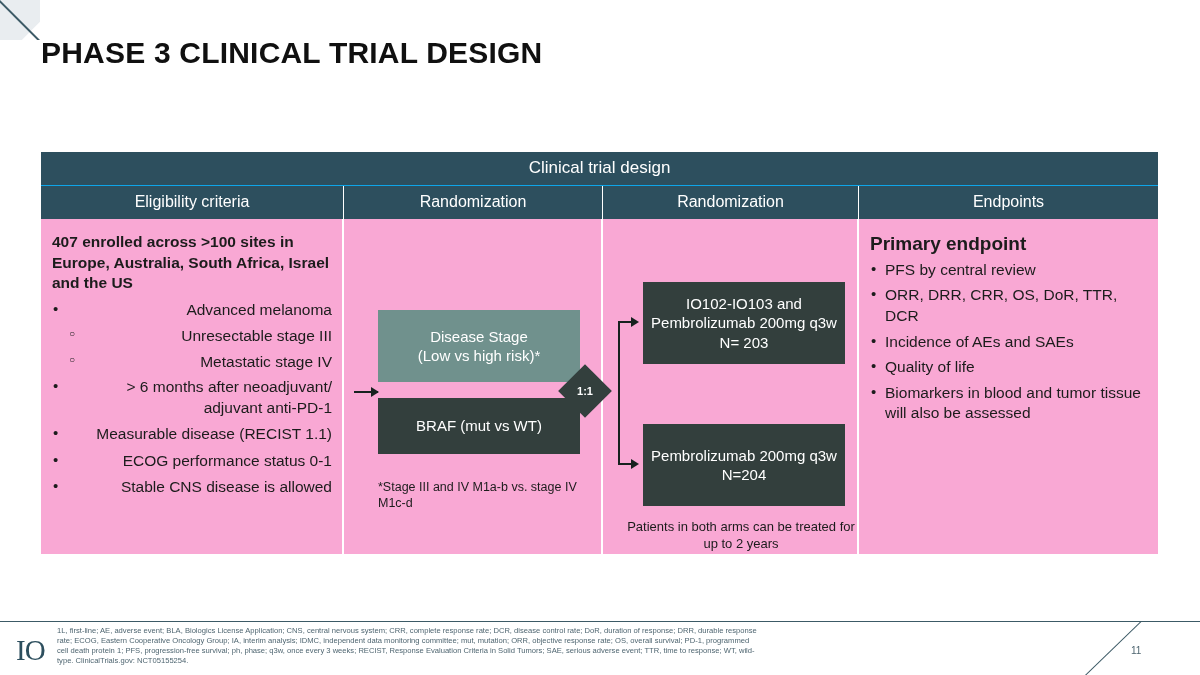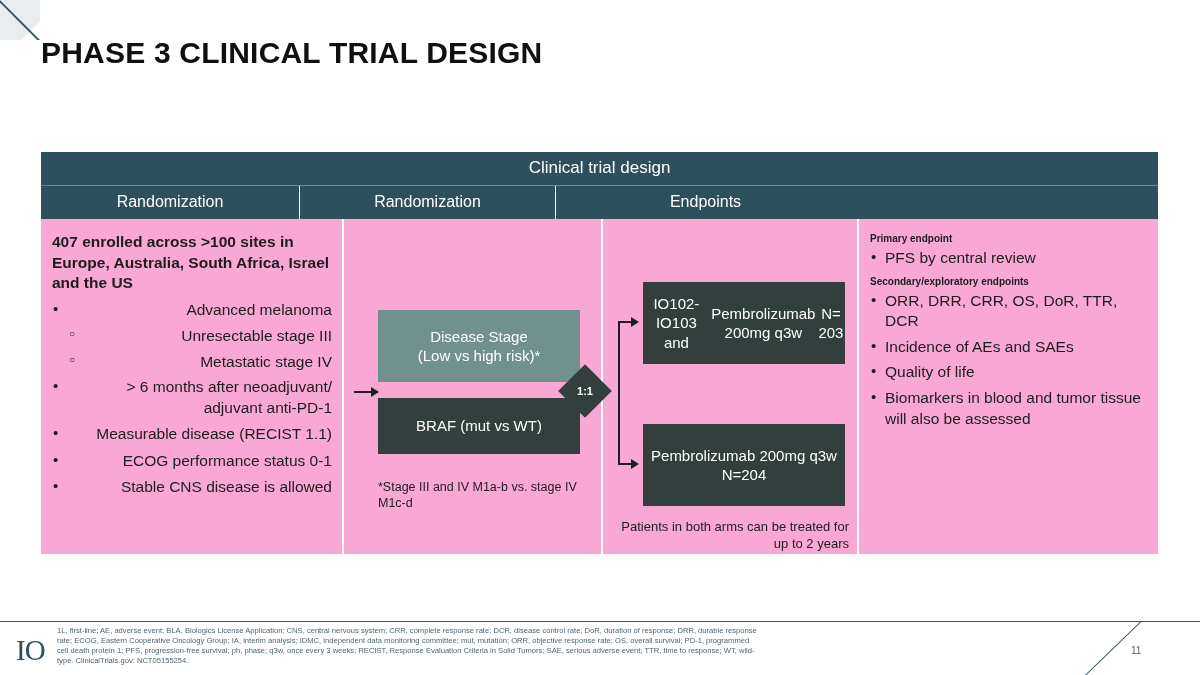--- a/index.html
+++ b/index.html
@@ -198,33 +198,33 @@
     font-size: 11px;
     font-weight: bold;
   }
 
   
   .rand-inner { position: relative; height: 100%; }
   .box-arm1 {
     left: 30px; top: 51px;
     width: 202px; height: 82px;
     background: #333f3d;
-    flex-direction: row;
+    flex-direction: column;
   }
   .box-arm2 {
     left: 30px; top: 193px;
     width: 202px; height: 82px;
     background: #333f3d;
     flex-direction: column;
   }
   .rand-note {
     position: absolute;
-    left: 8px; top: 288px;
+    left: 14px; top: 288px;
     width: 228px;
-    text-align: right;
+    text-align: center;
     font-size: 13px;
     line-height: 1.3;
   }
   .conn {
     position: absolute;
     background: #17211f;
   }
   .conn-v { left: 5px; top: 90px; width: 1.8px; height: 144px; }
   .conn-h1 { left: 5px; top: 90px; width: 19px; height: 1.8px; }
   .conn-h2 { left: 5px; top: 232px; width: 19px; height: 1.8px; }
@@ -232,21 +232,21 @@
     content: "";
     position: absolute;
     right: -2px; top: -4px;
     border-left: 8px solid #17211f;
     border-top: 5px solid transparent;
     border-bottom: 5px solid transparent;
   }
 
   
   .ep-head {
-    font-size: 10px;
+    font-size: 19px;
     font-weight: bold;
     line-height: 1.3;
     margin: 1px 0 3px 1px;
   }
   .ep-head.second { margin-top: 6px; }
   ul.ep li {
     position: relative;
     font-size: 15.5px;
     line-height: 1.33;
     padding-left: 16px;
@@ -314,20 +314,21 @@
   <div class="line"></div>
 </div>
 
 <div class="slide-title">PHASE 3 CLINICAL TRIAL DESIGN</div>
 
 <div class="trial-table">
 
   <div class="table-title">Clinical trial design</div>
 
   <div class="col-headers">
+    <div class="col-header w-elig">Eligibility criteria</div>
     <div class="col-header w-strat">Randomization</div>
     <div class="col-header w-rand">Randomization</div>
     <div class="col-header w-endp">Endpoints</div>
   </div>
 
   <div class="body-row">
 
     <div class="cell w-elig">
       <div class="elig-head">407 enrolled across &gt;100 sites in Europe, Australia, South Africa, Israel and the US</div>
       <ul class="plain">
@@ -381,21 +382,20 @@
 
         <div class="rand-note">Patients in both arms can be treated for up to 2 years</div>
       </div>
     </div>
 
     <div class="cell w-endp">
       <div class="ep-head">Primary endpoint</div>
       <ul class="ep">
         <li>PFS by central review</li>
       </ul>
-      <div class="ep-head second">Secondary/exploratory endpoints</div>
       <ul class="ep">
         <li>ORR, DRR, CRR, OS, DoR, TTR, DCR</li>
         <li>Incidence of AEs and SAEs</li>
         <li>Quality of life</li>
         <li>Biomarkers in blood and tumor tissue  will also be assessed</li>
       </ul>
     </div>
 
   </div>
 </div>

